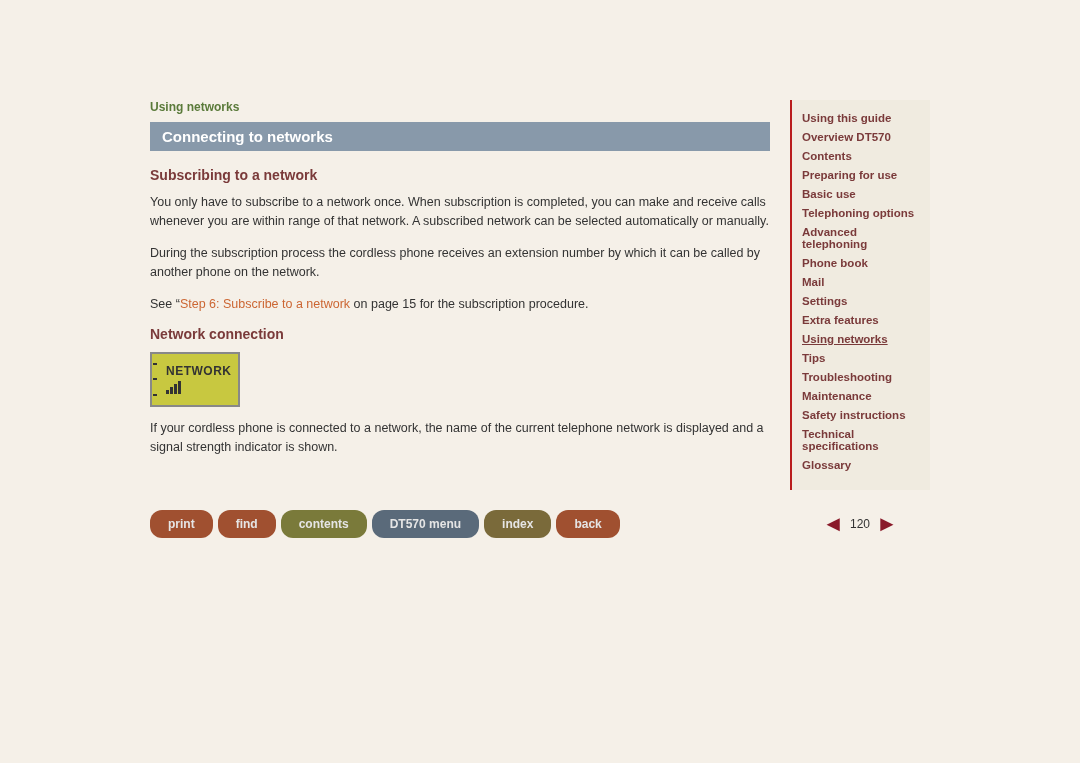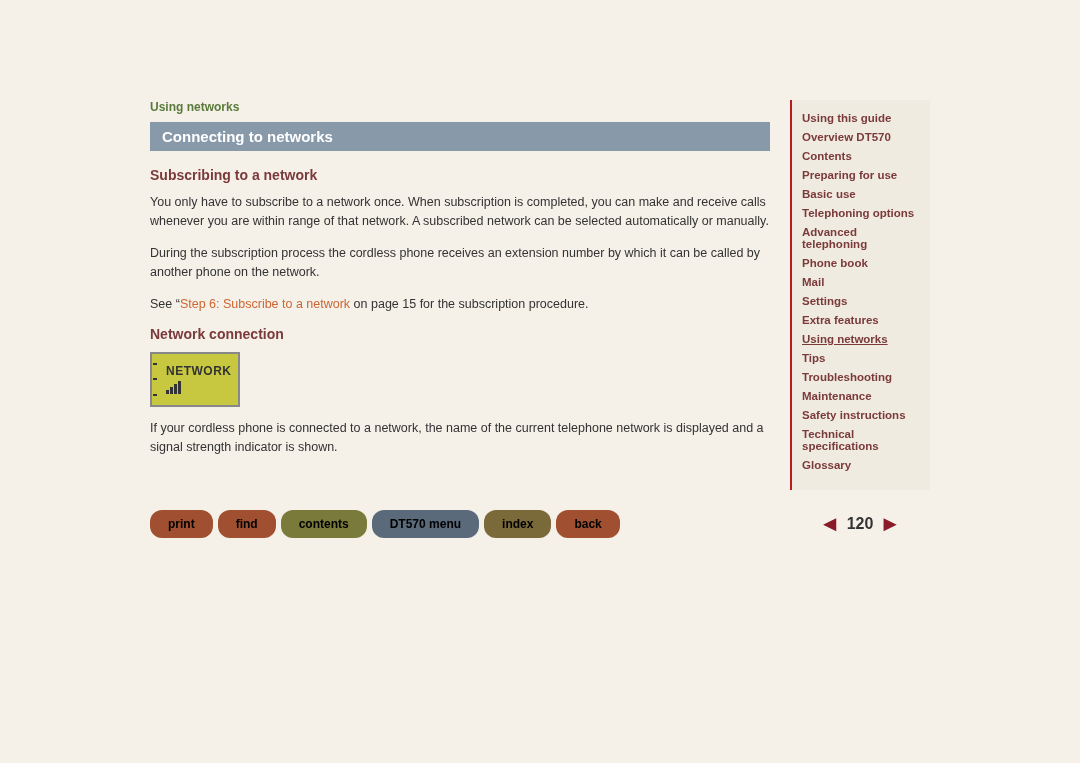--- a/index.html
+++ b/index.html
@@ -142,44 +142,44 @@
 
     .sidebar-item.current {
       color: #7a3a3a;
       text-decoration: underline;
     }
 
     .toolbar-btn {
       padding: 7px 18px;
       border: none;
       border-radius: 12px;
-      color: #000000;
+      color: #e5e5e5;
       font-size: 12px;
       font-weight: bold;
       cursor: pointer;
       text-align: center;
     }
 
     .btn-print { background: #a05030; }
     .btn-find { background: #a05030; }
     .btn-contents { background: #7a7a3a; }
     .btn-menu { background: #5a6a7a; }
     .btn-index { background: #7a6a3a; }
     .btn-back { background: #a05030; }
 
     .nav-arrow-left {
       color: #8a1a2a;
       font-size: 22px;
       font-weight: bold;
     }
 
     .page-number {
-      font-size: 16px;
+      font-size: 12px;
       color: #333;
-      font-weight: bold;
+      font-weight: normal;
     }
 
     .nav-arrow-right {
       color: #8a1a2a;
       font-size: 22px;
       font-weight: bold;
     }
 
     .full-layout {
       position: relative;

